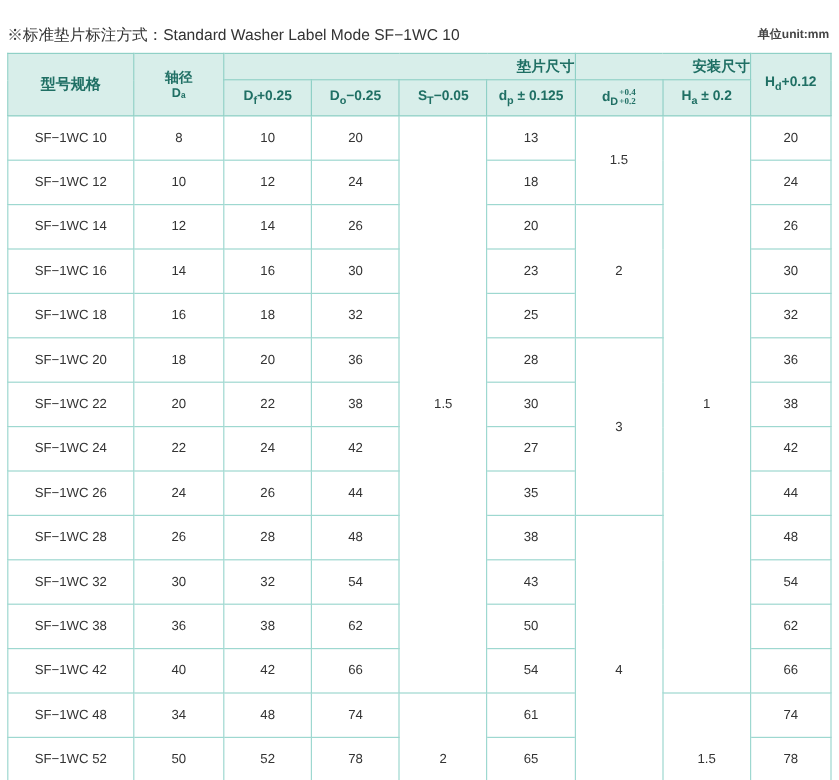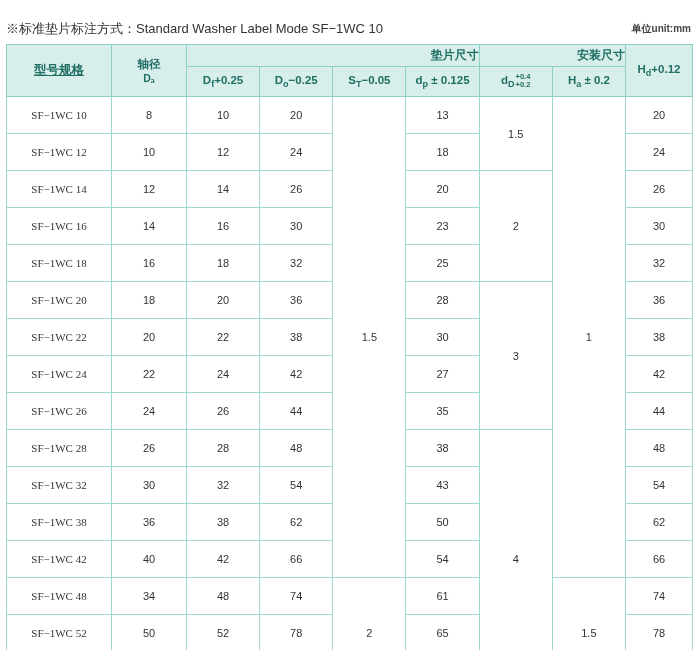--- a/index.html
+++ b/index.html
@@ -62,43 +62,42 @@
     font-weight: bold;
     font-size: 11.5px;
     border: 1px solid #8fd0c6;
   }
   table.spec thead th.group {
     font-size: 12px;
     text-align: right;
   }
   table.spec thead th.model {
     font-size: 12.5px;
-    text-decoration: underline;
   }
   .hdr-sub {
     font-size: 9px;
     vertical-align: sub;
     font-weight: bold;
   }
   .hdr-sup {
     font-size: 7.5px;
     line-height: 1.05;
     display: inline-block;
     text-align: left;
     vertical-align: middle;
     font-weight: bold;
     margin-left: 1px;
+    font-family: Liberation Serif, serif;
   }
   .hdr-sup span { display: block; }
   td.model {
     text-align: left;
     padding-left: 10px;
     font-size: 11.5px;
     color: #333333;
-    font-family: Liberation Serif, serif;
   }
   td.val {
     font-size: 11px;
   }
   tbody tr {
     height: 37px;
   }
   thead tr.g1 { height: 22px; }
   thead tr.g2 { height: 30px; }
 </style>

